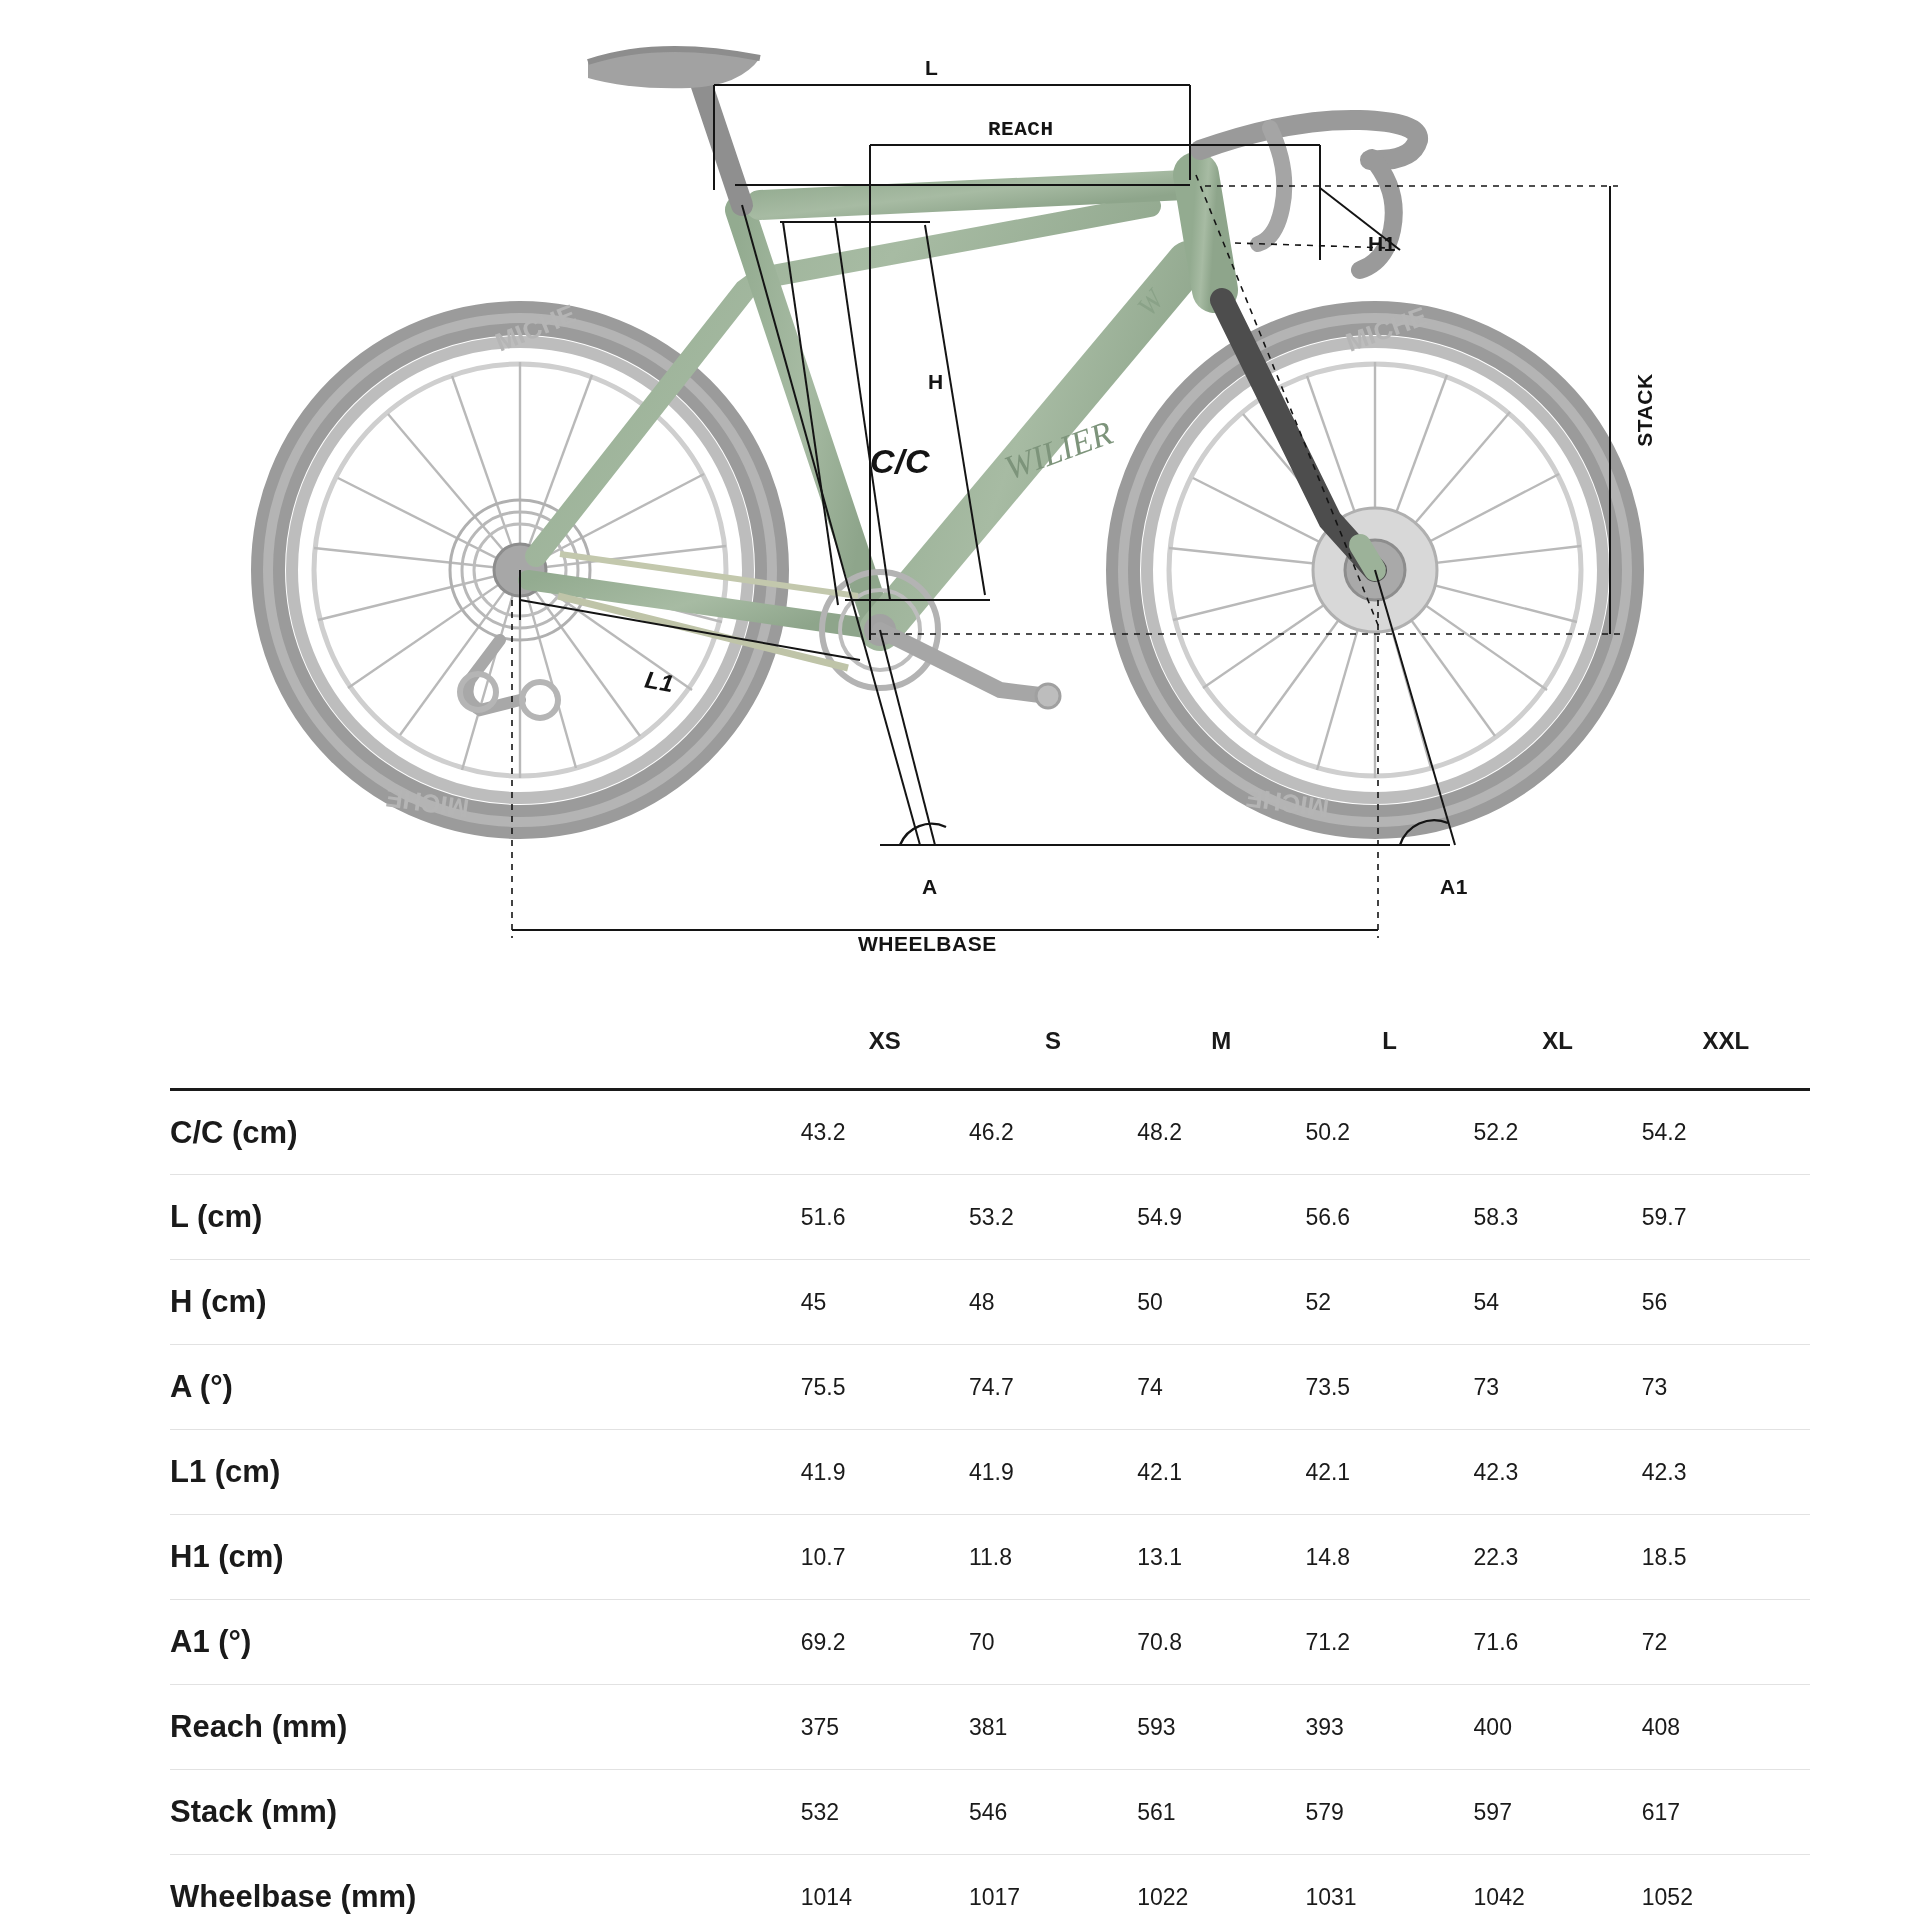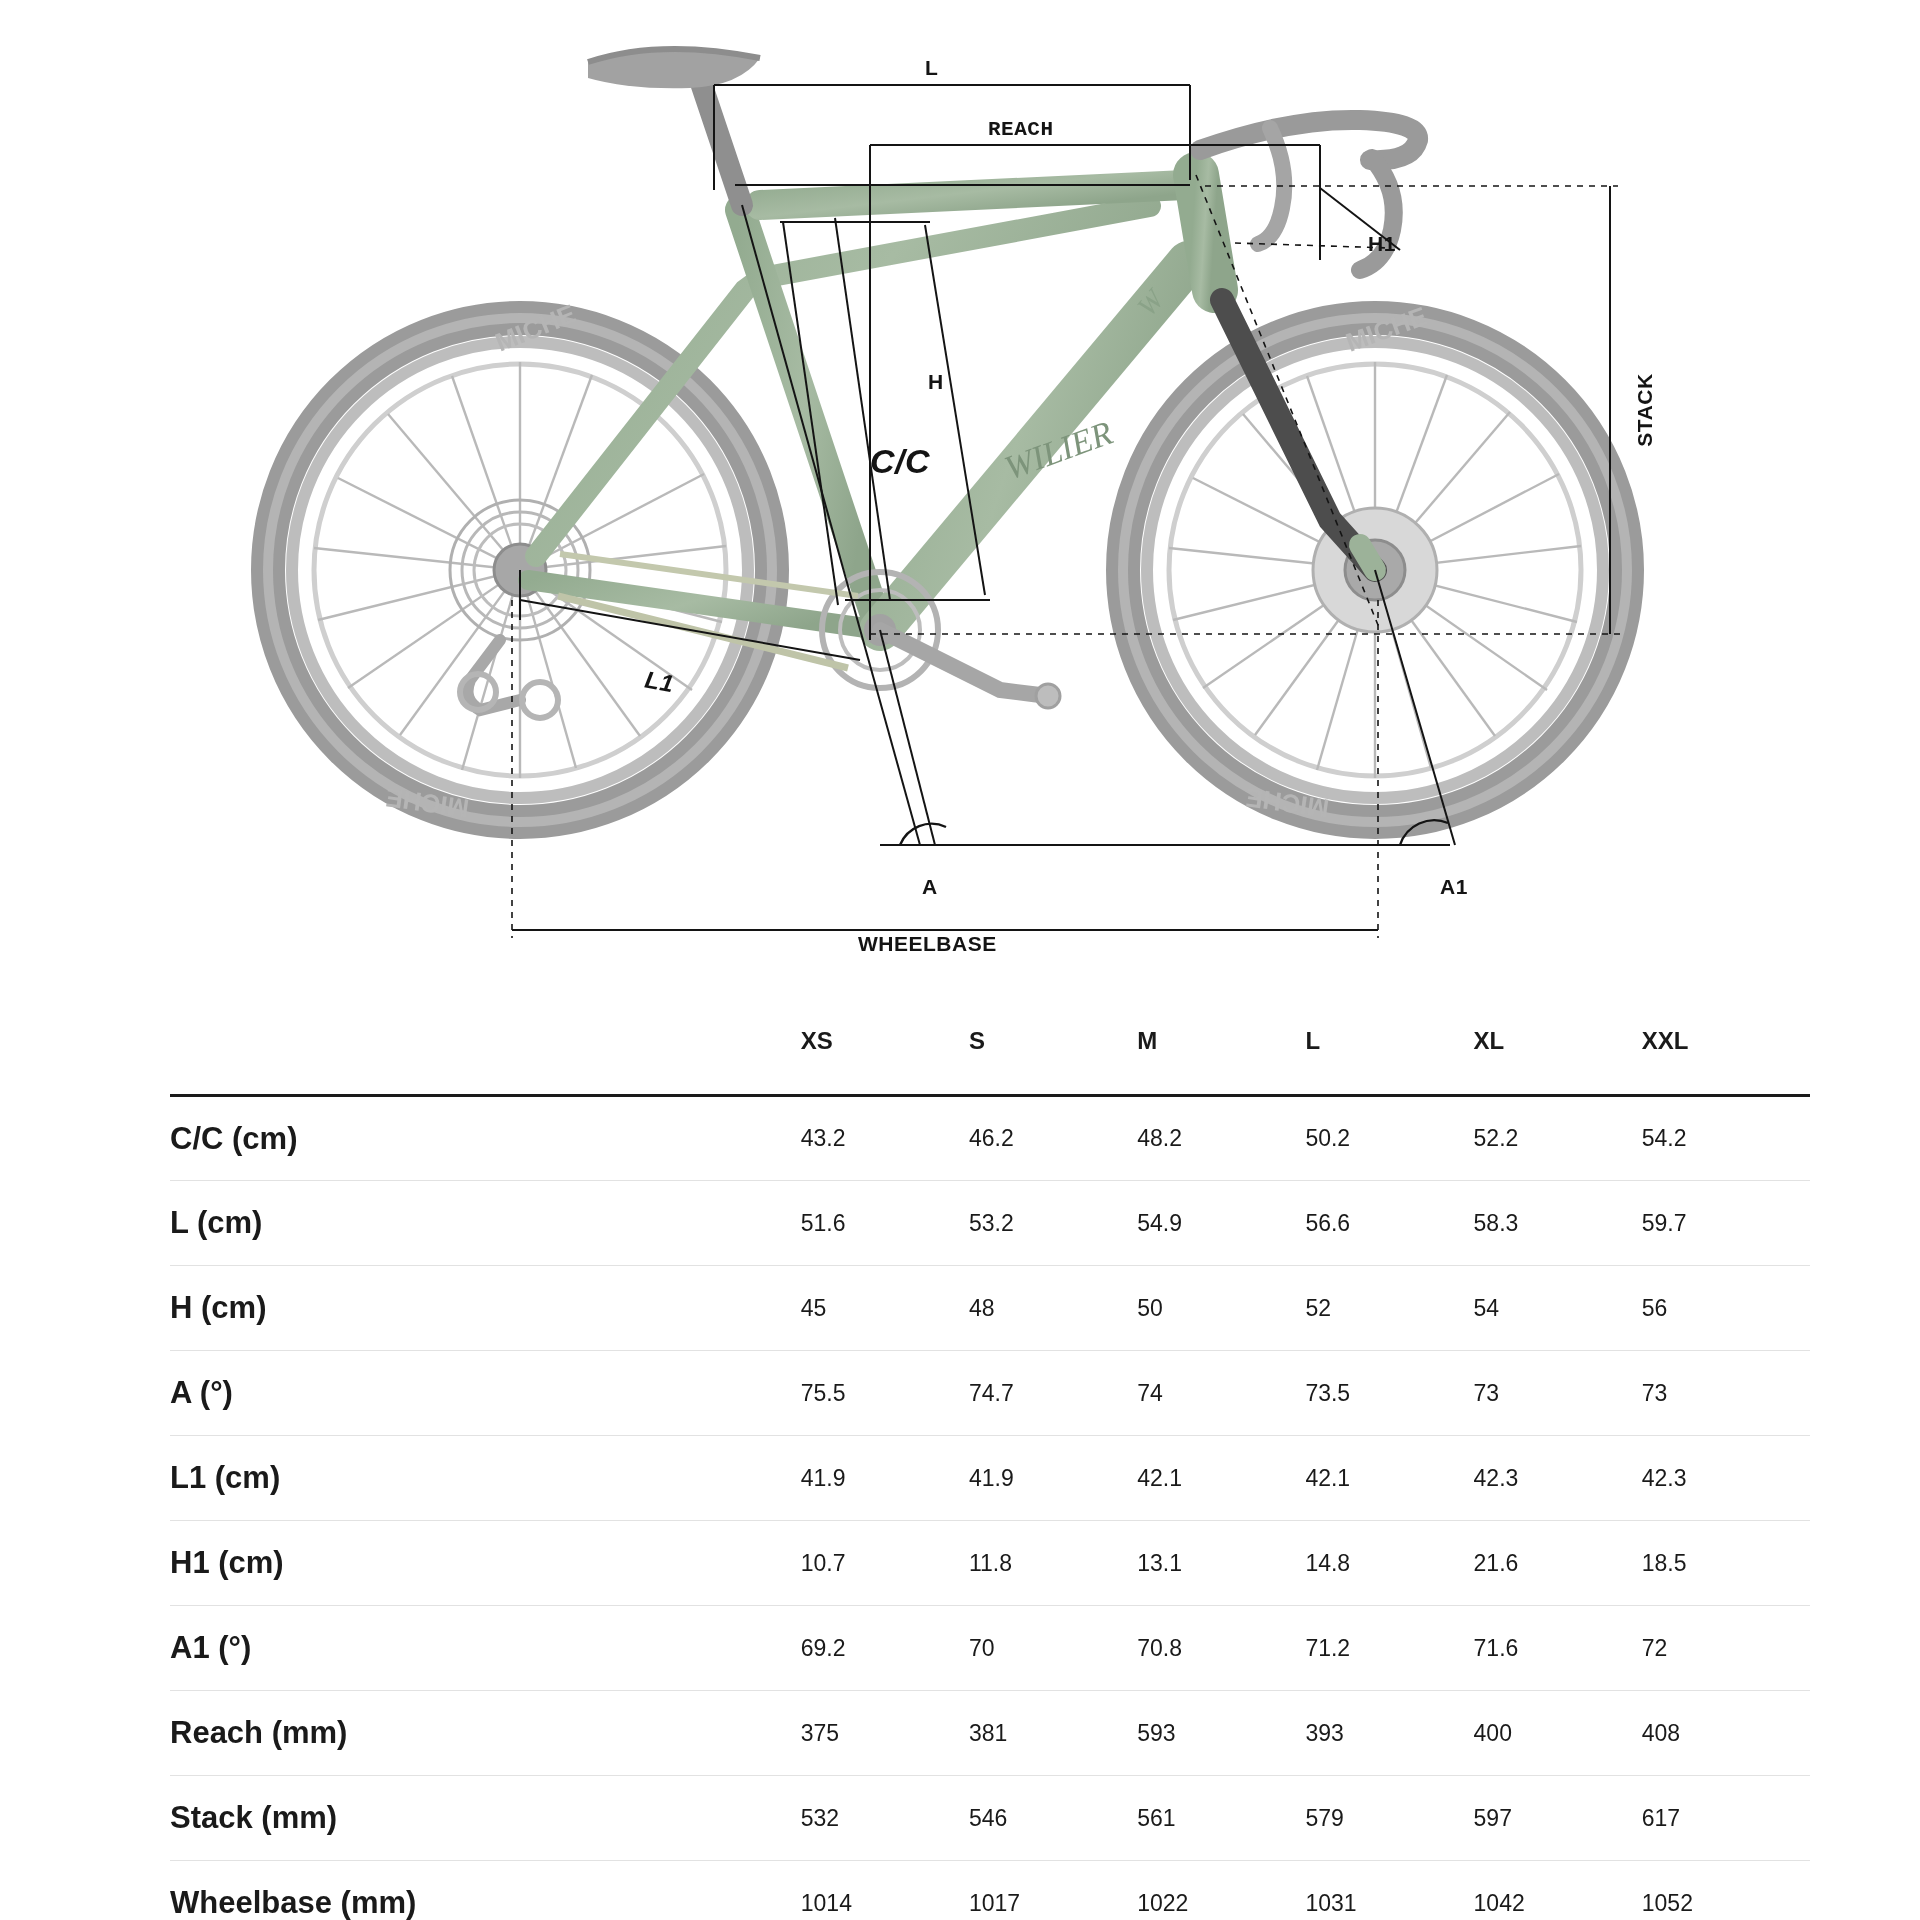--- a/index.html
+++ b/index.html
@@ -65,21 +65,22 @@
     text-align: left;
     font-size: 23px;
     color: #1a1a1a;
     padding: 0;
     vertical-align: middle;
   }
   table.geo thead th {
     font-weight: bold;
     font-size: 24px;
     height: 62px;
-    padding-bottom: 22px;
+    padding-bottom: 16px;
+    text-align: center;
   }
   table.geo thead tr {
     border-bottom: 3px solid #1a1a1a;
   }
   table.geo tbody tr {
     border-bottom: 1px solid #e2e2e2;
     height: 85px;
   }
   table.geo tbody td.rowhead {
     font-weight: bold;
@@ -345,21 +346,21 @@
           <td>42.1</td>
           <td>42.3</td>
           <td>42.3</td>
         </tr>
         <tr>
           <td class="rowhead cellpad">H1 (cm)</td>
           <td>10.7</td>
           <td>11.8</td>
           <td>13.1</td>
           <td>14.8</td>
-          <td>21.6</td>
+          <td>22.3</td>
           <td>18.5</td>
         </tr>
         <tr>
           <td class="rowhead cellpad">A1 (°)</td>
           <td>69.2</td>
           <td>70</td>
           <td>70.8</td>
           <td>71.2</td>
           <td>71.6</td>
           <td>72</td>

